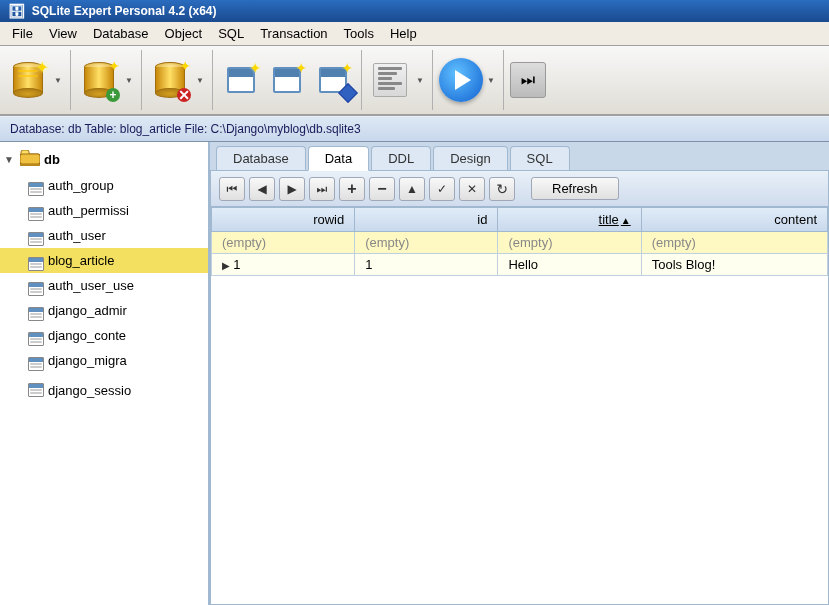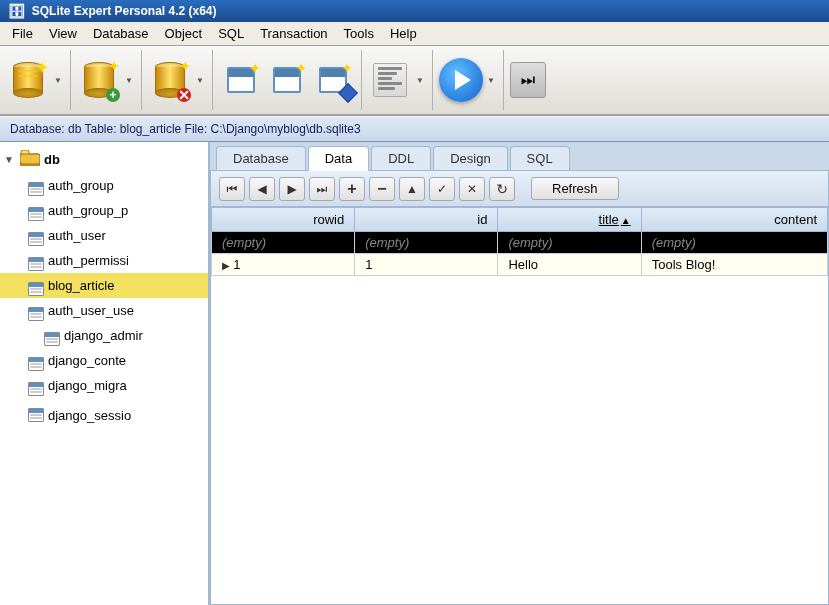--- a/index.html
+++ b/index.html
@@ -293,21 +293,21 @@
       position: relative;
     }
     th.sorted { text-decoration: underline; }
     .sort-arrow { font-size: 10px; margin-left: 2px; }
     td {
       border: 1px solid #c0d0e0;
       padding: 3px 10px;
       font-size: 13px;
       white-space: nowrap;
     }
-    .empty-row td { color: #888; font-style: italic; background: #000000; }
+    .empty-row td { color: #888; background: #fef9c3; }
     .data-row td { background: white; }
     .row-indicator {
       font-size: 10px;
       color: #333;
     }
     .highlight-row td { background: #fffff0; }
 
     
     .play-btn {
       width: 44px; height: 44px;
@@ -505,63 +505,53 @@
           <span style="overflow: hidden; text-overflow: ellipsis;">auth_group</span>
         </div>
         <div class="tree-item" style="padding-left: 28px;">
           <div><div class="table-icon">
               <div class="table-icon-header"></div>
               <div class="table-icon-rows">
                 <div class="table-icon-row"></div>
                 <div class="table-icon-row"></div>
               </div>
             </div></div>
-          <span style="overflow: hidden; text-overflow: ellipsis;">auth_group_p</span>
+          <span style="overflow: hidden; text-overflow: ellipsis;">auth_permissi</span>
         </div>
         <div class="tree-item" style="padding-left: 28px;">
           <div><div class="table-icon">
               <div class="table-icon-header"></div>
               <div class="table-icon-rows">
                 <div class="table-icon-row"></div>
                 <div class="table-icon-row"></div>
               </div>
             </div></div>
           <span style="overflow: hidden; text-overflow: ellipsis;">auth_user</span>
         </div>
-        <div class="tree-item" style="padding-left: 28px;">
-          <div><div class="table-icon">
-              <div class="table-icon-header"></div>
-              <div class="table-icon-rows">
-                <div class="table-icon-row"></div>
-                <div class="table-icon-row"></div>
-              </div>
-            </div></div>
-          <span style="overflow: hidden; text-overflow: ellipsis;">auth_permissi</span>
-        </div>
         <div class="tree-item selected" style="padding-left: 28px;">
           <div><div class="table-icon">
               <div class="table-icon-header"></div>
               <div class="table-icon-rows">
                 <div class="table-icon-row"></div>
                 <div class="table-icon-row"></div>
               </div>
             </div></div>
           <span style="overflow: hidden; text-overflow: ellipsis;">blog_article</span>
         </div>
         <div class="tree-item" style="padding-left: 28px;">
           <div><div class="table-icon">
               <div class="table-icon-header"></div>
               <div class="table-icon-rows">
                 <div class="table-icon-row"></div>
                 <div class="table-icon-row"></div>
               </div>
             </div></div>
           <span style="overflow: hidden; text-overflow: ellipsis;">auth_user_use</span>
         </div>
-        <div class="tree-item" style="padding-left: 28px; margin-left: 16px;">
+        <div class="tree-item" style="padding-left: 28px;">
           <div><div class="table-icon">
               <div class="table-icon-header"></div>
               <div class="table-icon-rows">
                 <div class="table-icon-row"></div>
                 <div class="table-icon-row"></div>
               </div>
             </div></div>
           <span style="overflow: hidden; text-overflow: ellipsis;">django_admir</span>
         </div>
         <div class="tree-item" style="padding-left: 28px;">

